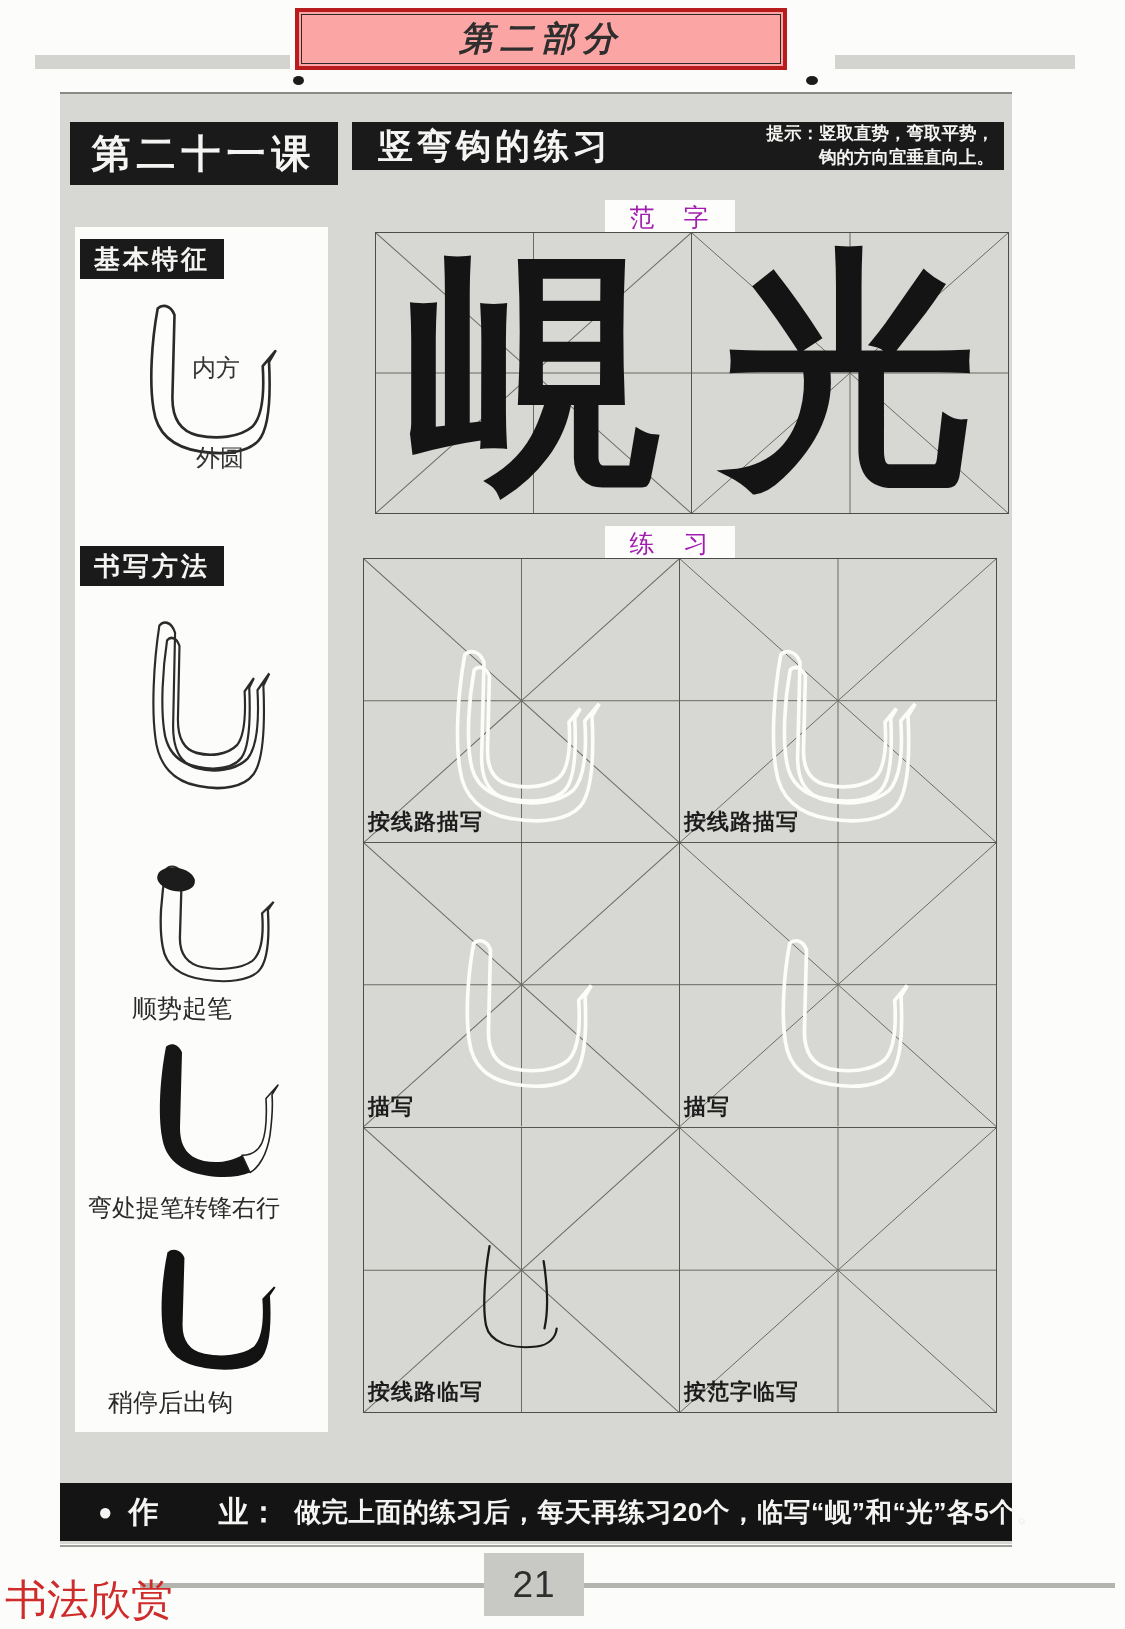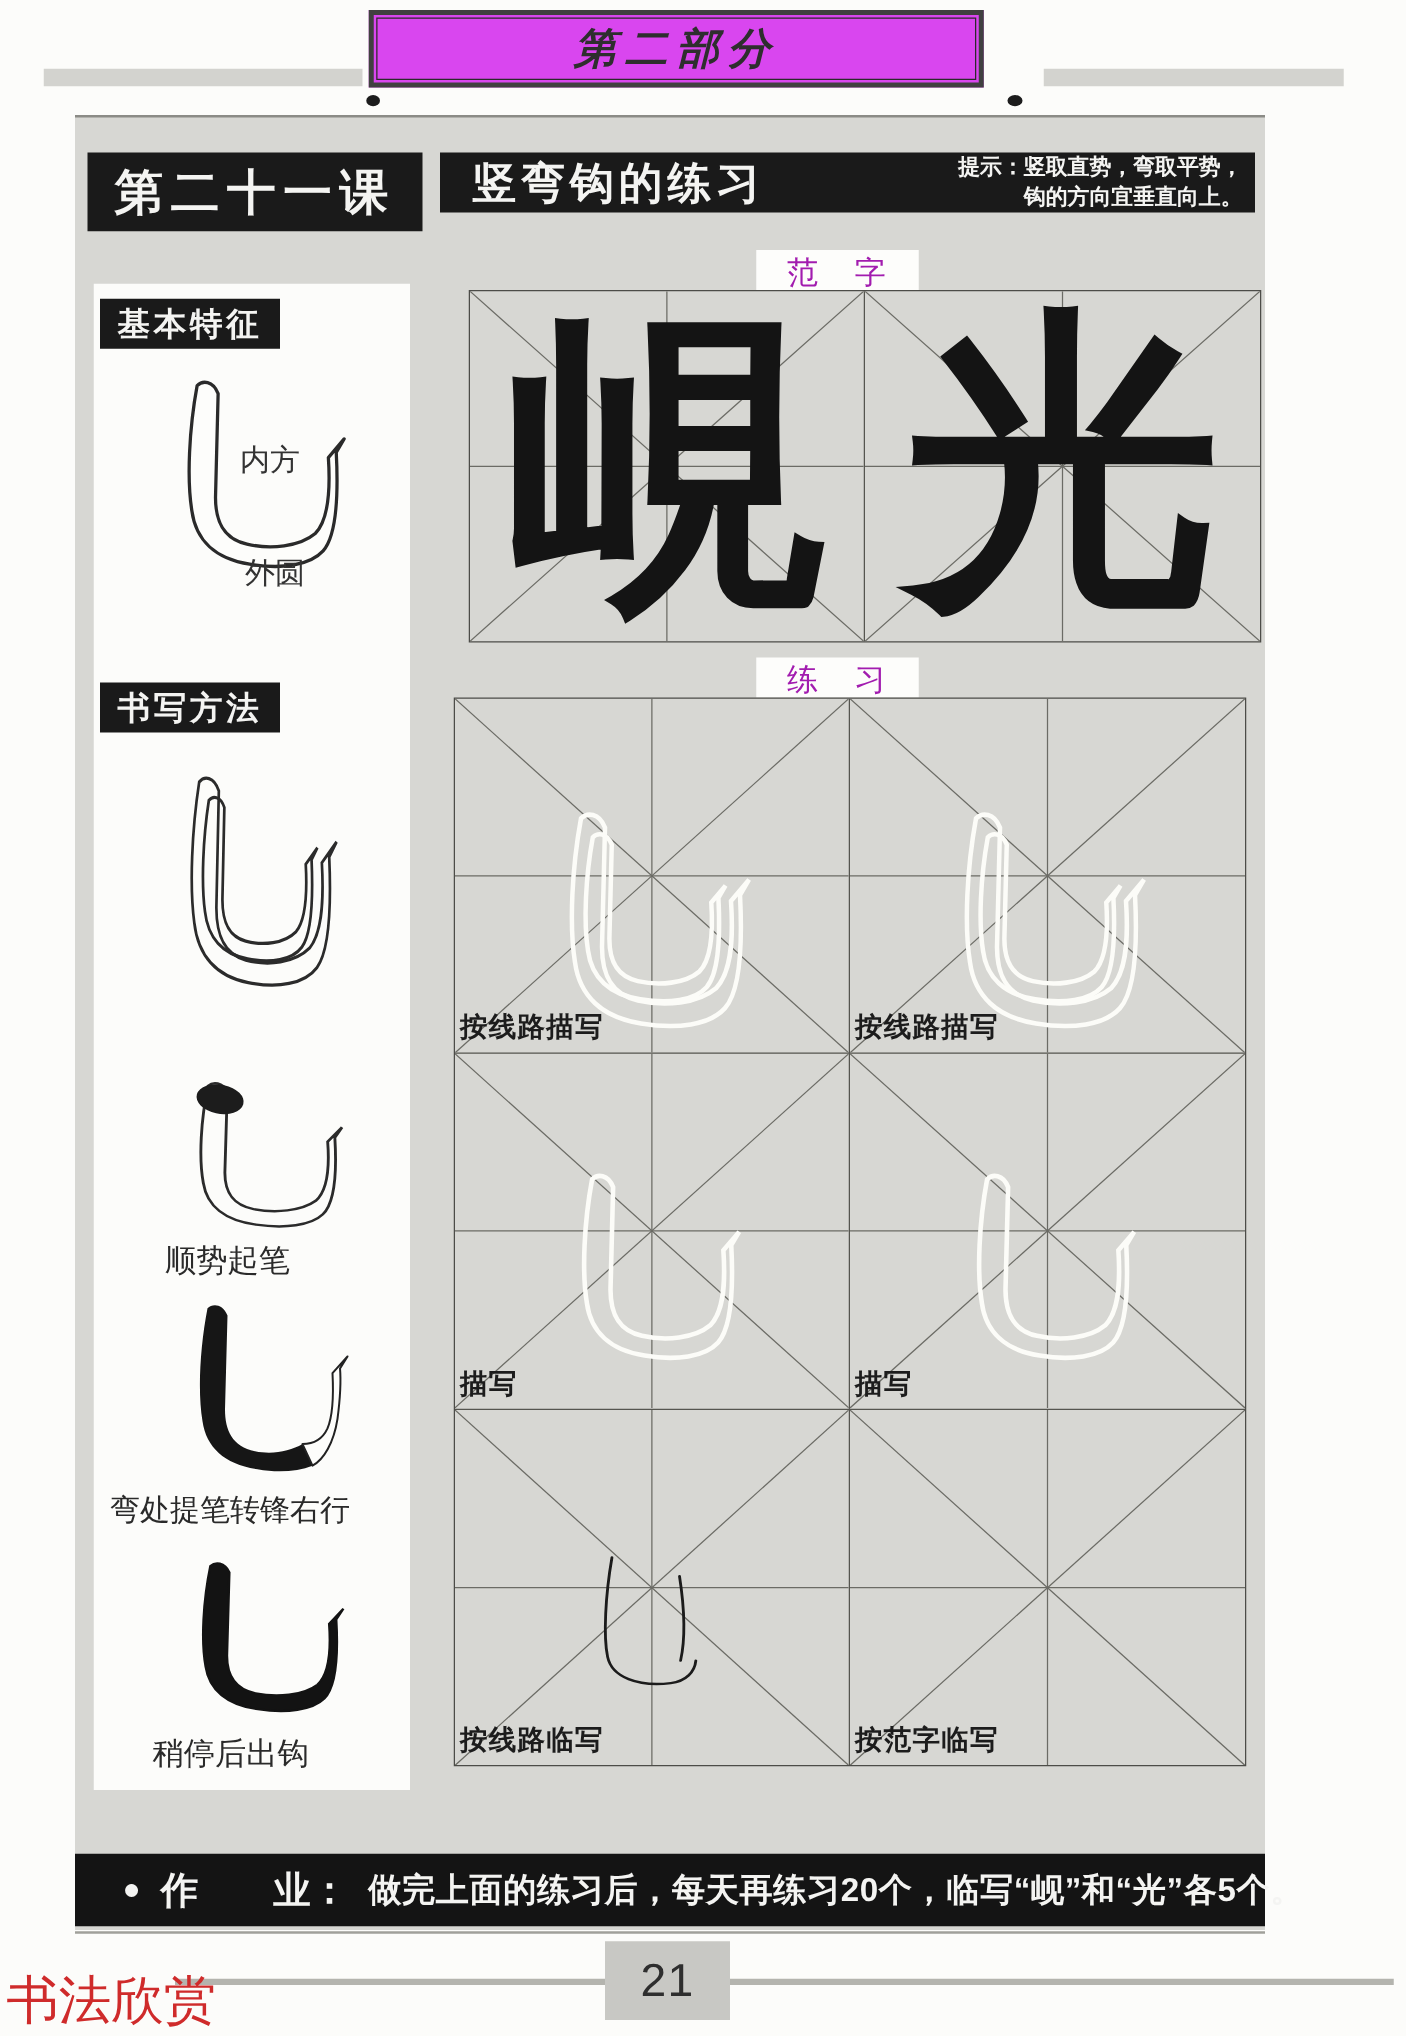--- a/index.html
+++ b/index.html
@@ -5,21 +5,21 @@
   html,body{margin:0;padding:0;}
   body{
     width:1125px;height:1629px;position:relative;background:#fcfcfa;
     font-family:"Liberation Sans", sans-serif;overflow:hidden;
   }
   .abs{position:absolute;}
   
   .deco-bar{background:#d3d3cf;height:14px;}
   .title-box{
     left:295px;top:8px;width:492px;height:62px;
-    background:#d946ef;border:4px solid #404040;box-sizing:border-box;
+    background:#fca5a5;border:4px solid #b91c1c;box-sizing:border-box;
   }
   .title-box-inner{
     position:absolute;inset:2px;border:1.5px solid #2a2a2a;
     display:flex;align-items:center;justify-content:center;gap:46px;
     font-family:"DejaVu Serif", serif;font-style:italic;font-weight:600;
     font-size:34px;color:#2e2e2e;letter-spacing:7px;white-space:nowrap;
   }
   .ink-dot{background:#1c1c1c;border-radius:50%;}
   
   .content{
@@ -156,21 +156,21 @@
 
   <svg class="abs" style="left:72px;top:945px;" width="160" height="146" viewBox="0 0 160 152" preserveAspectRatio="none">
     <path d="M34,8 C28,40 26,78 30,102 C33,124 48,138 74,142 C90,145 106,144 118,139 L110,121 C100,127 86,130 72,127 C54,123 48,110 48,92 L50,14 C46,4 38,4 34,8 Z" fill="#161616"></path>
     <path d="M118,139 C127,134 135,120 138,100 C140,84 141,70 140,58 L146,48 L134,62 C135,82 134,98 130,108 C126,117 119,121 110,121 Z" fill="#fdfdfb" stroke="#222" stroke-width="1.6" stroke-linejoin="round"></path>
   </svg>
   <span class="abs caption" style="left:28px;top:1098px;font-size:24px;">弯处提笔转锋右行</span>
 
   <svg class="abs" style="left:76px;top:1152px;" width="152" height="130" viewBox="0 0 160 152" preserveAspectRatio="none">
     <path d="M34,8 C28,40 26,78 30,102 C33,124 48,138 74,142 C98,146 120,143 130,132 C139,122 142,96 140,58 L146,48 L134,62 C136,92 133,110 124,119 C112,129 90,131 72,127 C54,123 48,110 48,92 L50,14 C46,4 38,4 34,8 Z" fill="#131313" stroke="#131313" stroke-width="2"></path>
   </svg>
-  <span class="abs caption" style="left:62px;top:1292px;">稍停后出钩</span>
+  <span class="abs caption" style="left:48px;top:1292px;">稍停后出钩</span>
 
   <div class="abs white-tag" style="left:545px;top:106px;">
     <span>范　字</span>
   </div>
   <div class="abs grid example" style="left:315px;top:138px;width:634px;height:282px;">
     <div class="cell">
       <svg class="mi" viewBox="0 0 100 100" preserveAspectRatio="none">
         <line x1="0" y1="0" x2="100" y2="100"></line>
           <line x1="100" y1="0" x2="0" y2="100"></line>
         <line x1="50" y1="0" x2="50" y2="100"></line>

